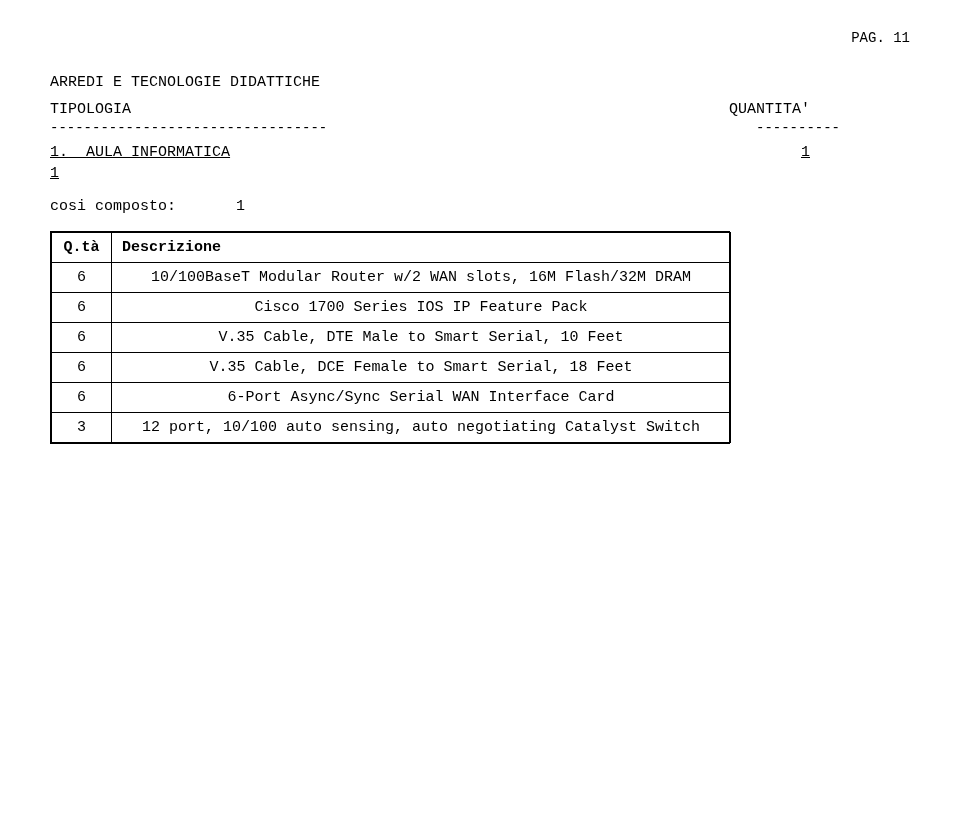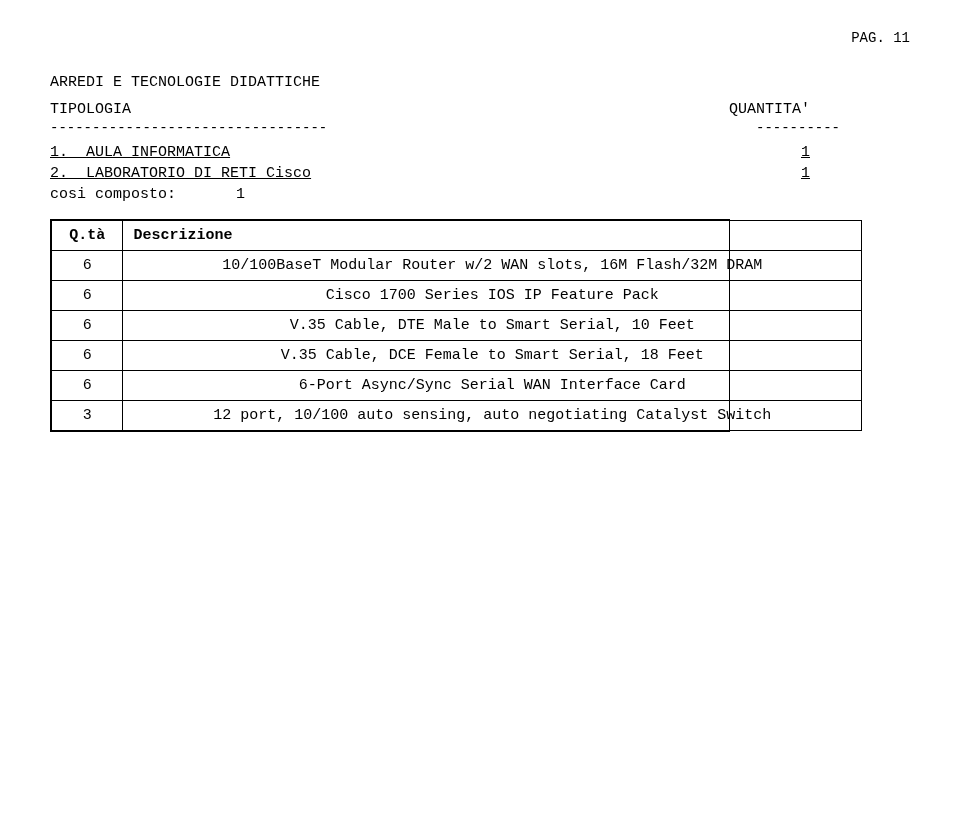--- a/index.html
+++ b/index.html
@@ -89,21 +89,21 @@
     }
 
     .item-qty {
       font-size: 15px;
       padding-right: 100px;
     }
 
     .cosi-row {
       display: flex;
       align-items: center;
-      margin-top: 4px;
+      margin-top: 16px;
       margin-bottom: 16px;
     }
 
     .cosi-label {
       font-size: 15px;
       margin-right: 60px;
     }
 
     .cosi-qty {
       font-size: 15px;
@@ -111,21 +111,21 @@
 
     .table-container {
       border: 1px solid #000;
       border-collapse: collapse;
       width: 680px;
       margin-top: 10px;
     }
 
     table {
       border-collapse: collapse;
-      width: 811px;
+      width: 680px;
     }
 
     table th {
       border: 1px solid #000;
       padding: 6px 10px;
       text-align: left;
       font-weight: bold;
     }
 
     table td {
@@ -172,24 +172,20 @@
 
 <div class="item-row">
   <span class="item-text">
     <span>1.</span>&nbsp;
     <span>AULA INFORMATICA</span>
   </span>
   <span class="item-qty">1</span>
 </div>
 
 <div class="item-row">
-  <span class="item-text">
-    <span>2.</span>&nbsp;
-    <span>LABORATORIO DI RETI Cisco</span>
-  </span>
   <span class="item-qty">1</span>
 </div>
 
 <div class="cosi-row">
   <span class="cosi-label">cosi composto:</span>
   <span class="cosi-qty">1</span>
 </div>
 
 <div class="table-container">
   <table>

